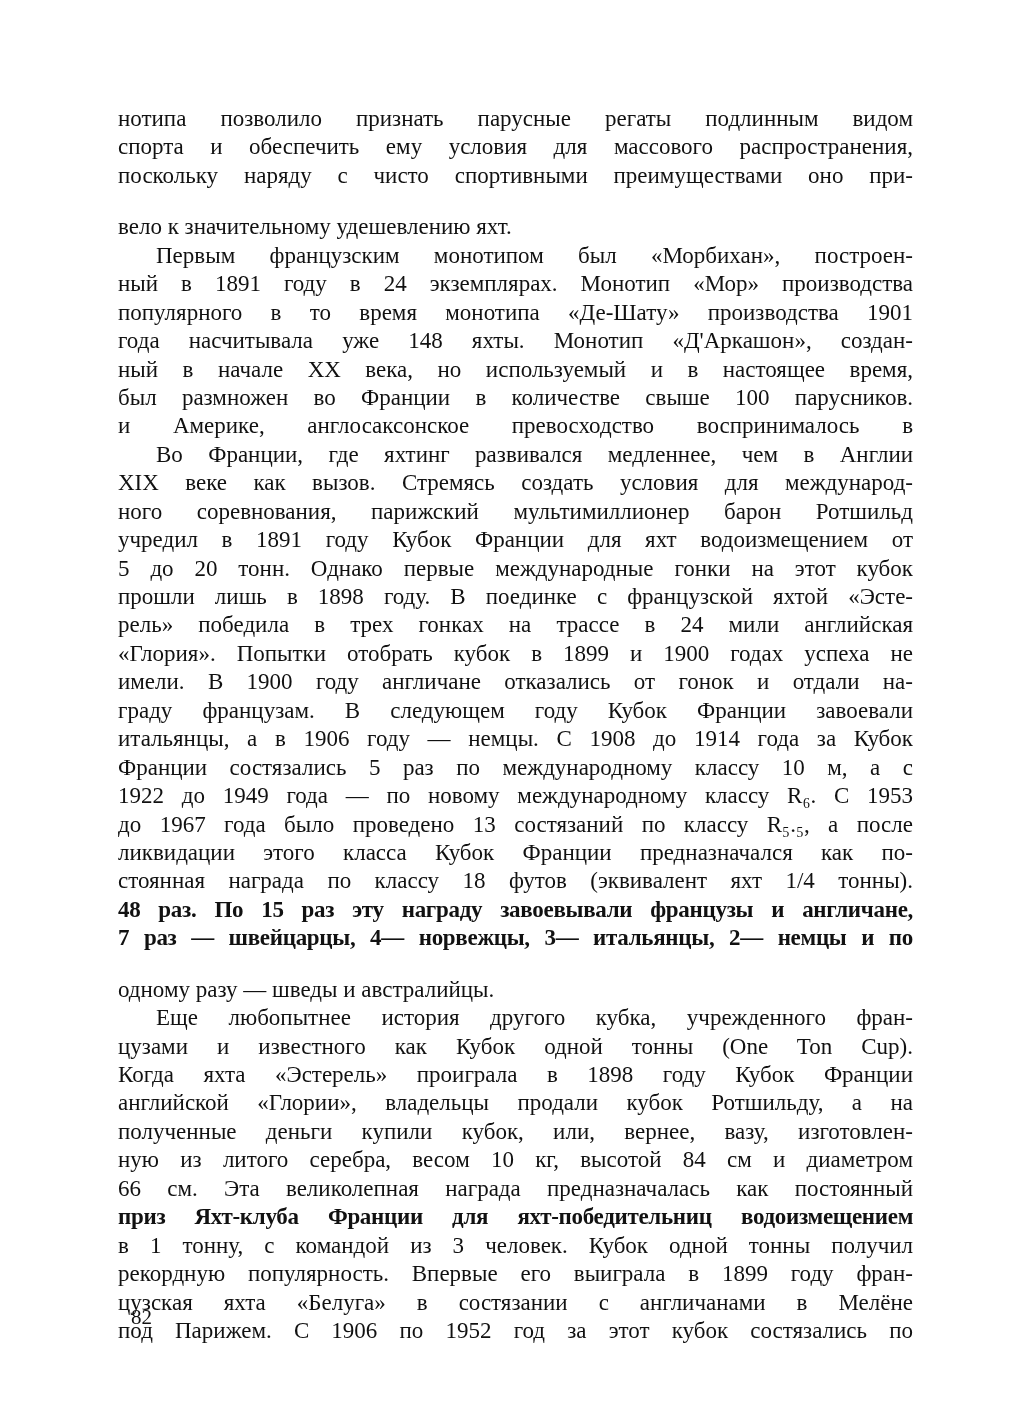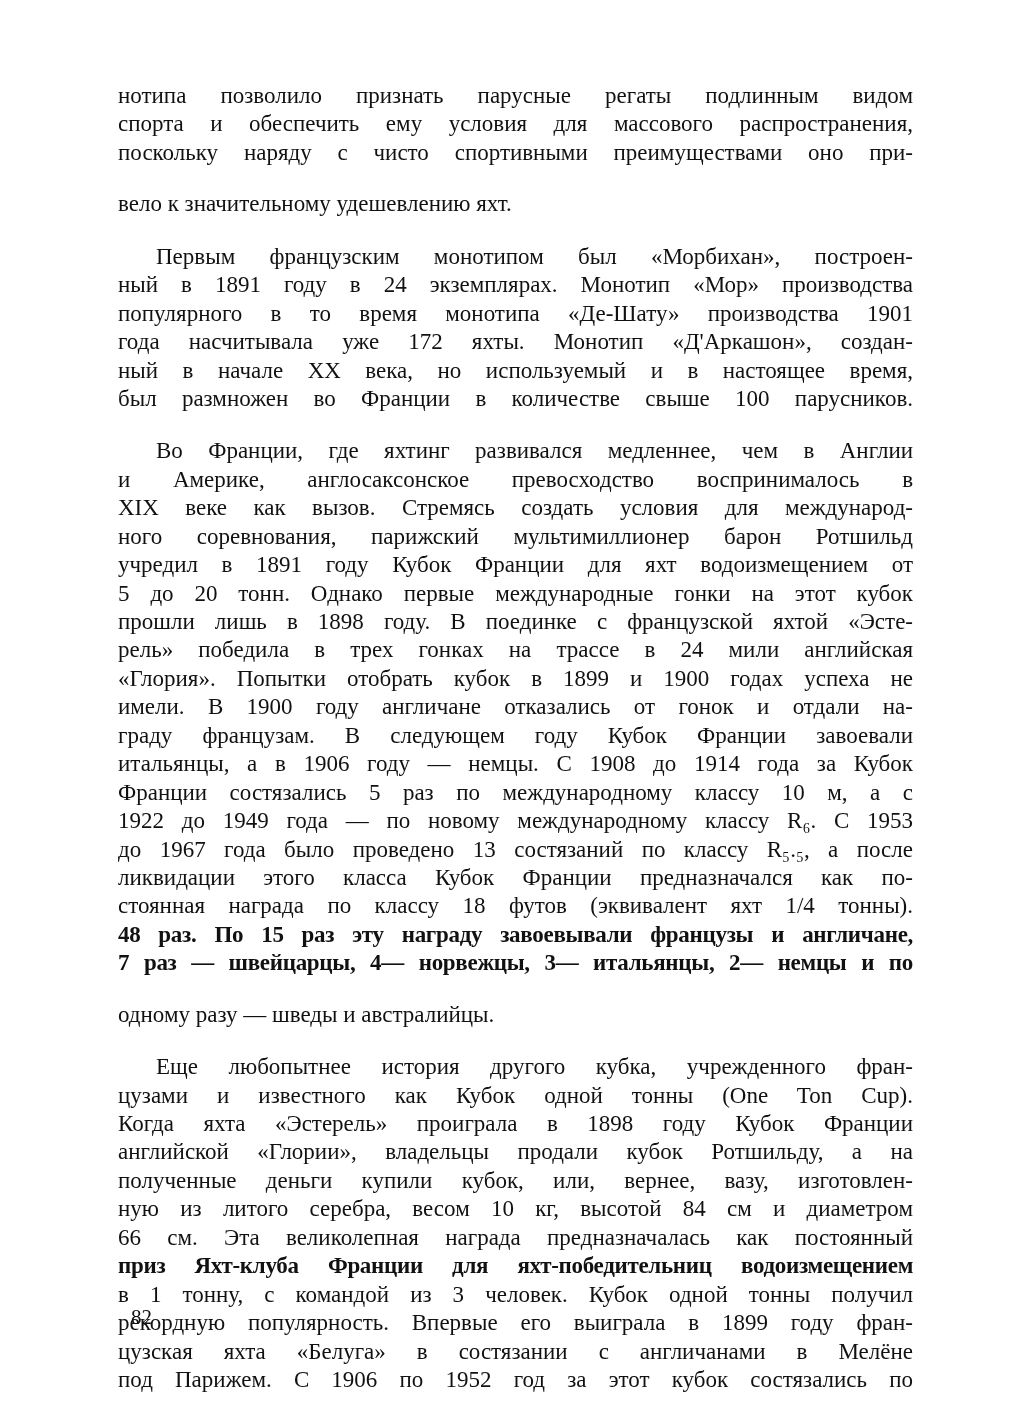--- a/index.html
+++ b/index.html
@@ -11,40 +11,39 @@
       width: 1030px;
       height: 1411px;
       position: relative;
       overflow: hidden;
       font-family: "Liberation Serif", "DejaVu Serif", serif;
       color: #111111;
     }
     .page {
       position: absolute;
       left: 118px;
-      top: 82px;
+      top: 105px;
       width: 795px;
     }
     .line {
       display: block;
       height: 28.45px;
       line-height: 28.45px;
       font-size: 23px;
       white-space: nowrap;
       text-align: justify;
       text-align-last: justify;
       letter-spacing: 0px;
     }
     .line.last {
       text-align-last: left;
       margin-top: 23px;
     }
     .line.indent {
       padding-left: 38px;
-      margin-top: 24px;
     }
     .bold-ish {
       font-weight: bold;
       letter-spacing: -0.3px;
     }
     .page-number {
       position: absolute;
       left: 131px;
       top: 1305px;
       font-size: 21px;
@@ -60,28 +59,28 @@
     <span class="line">нотипа позволило признать парусные регаты подлинным видом</span>
     <span class="line">спорта и обеспечить ему условия для массового распространения,</span>
     <span class="line">поскольку наряду с чисто спортивными преимуществами оно при-</span>
     <span class="line last">вело к значительному удешевлению яхт.</span>
   </div>
 
   <div>
     <span class="line indent">Первым французским монотипом был «Морбихан», построен-</span>
     <span class="line">ный в 1891 году в 24 экземплярах. Монотип «Мор» производства</span>
     <span class="line">популярного в то время монотипа «Де-Шату» производства 1901</span>
-    <span class="line">года насчитывала уже 172 яхты. Монотип «Д'Аркашон», создан-</span>
+    <span class="line">года насчитывала уже 148 яхты. Монотип «Д'Аркашон», создан-</span>
     <span class="line">ный в начале XX века, но используемый и в настоящее время,</span>
     <span class="line">был размножен во Франции в количестве свыше 100 парусников.</span>
   </div>
 
   <div>
+    <span class="line">и Америке, англосаксонское превосходство воспринималось в</span>
     <span class="line indent">Во Франции, где яхтинг развивался медленнее, чем в Англии</span>
-    <span class="line">и Америке, англосаксонское превосходство воспринималось в</span>
     <span class="line">XIX веке как вызов. Стремясь создать условия для международ-</span>
     <span class="line">ного соревнования, парижский мультимиллионер барон Ротшильд</span>
     <span class="line">учредил в 1891 году Кубок Франции для яхт водоизмещением от</span>
     <span class="line">5 до 20 тонн. Однако первые международные гонки на этот кубок</span>
     <span class="line">прошли лишь в 1898 году. В поединке с французской яхтой «Эсте-</span>
     <span class="line">рель» победила в трех гонках на трассе в 24 мили английская</span>
     <span class="line">«Глория». Попытки отобрать кубок в 1899 и 1900 годах успеха не</span>
     <span class="line">имели. В 1900 году англичане отказались от гонок и отдали на-</span>
     <span class="line">граду французам. В следующем году Кубок Франции завоевали</span>
     <span class="line">итальянцы, а в 1906 году — немцы. С 1908 до 1914 года за Кубок</span>

